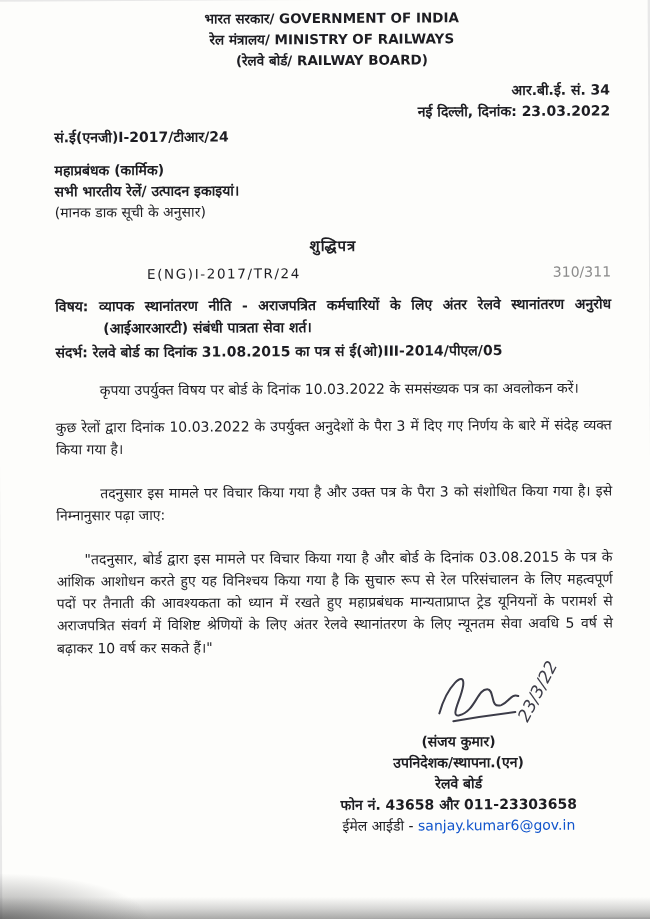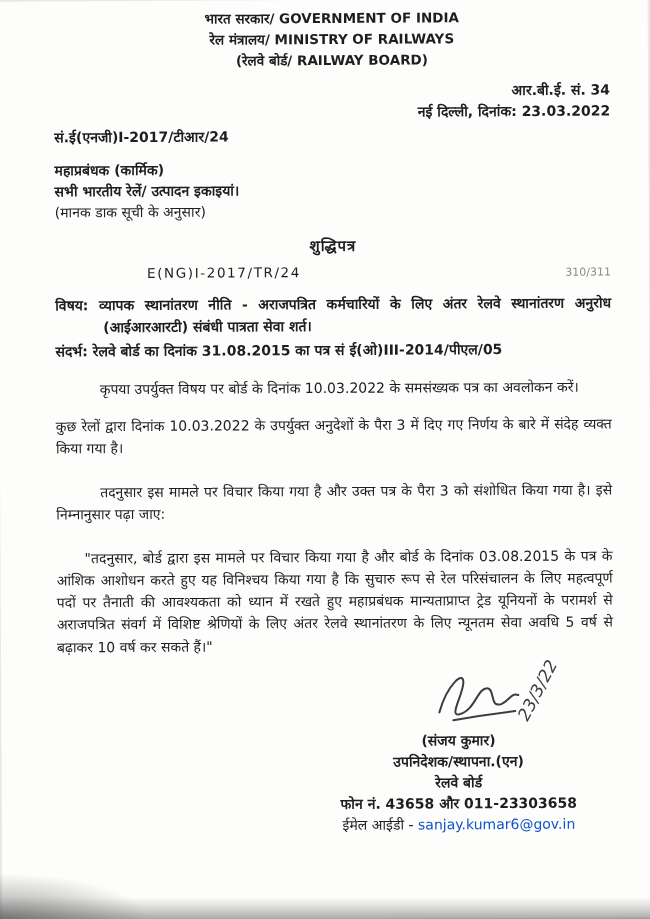--- a/index.html
+++ b/index.html
@@ -22,21 +22,21 @@
   }
   .letterhead { text-align: center; font-weight: bold; font-size: 13.5px; line-height: 1.55; }
   .meta-right { text-align: right; font-weight: bold; margin-top: 10px; line-height: 1.55; }
   .file-number { font-weight: bold; margin-top: 1px; }
   .addressee { margin-top: 12px; line-height: 1.5; }
   .addressee .bold { font-weight: bold; }
   .title-row { text-align: center; margin-top: 13px; }
   .doc-title { font-weight: bold; font-size: 15px; letter-spacing: 1px; }
   .ref-row { margin-top: 3px; display: flex; align-items: baseline; }
   .ref-number { margin-left: 92px; letter-spacing: 1.6px; font-size: 13.5px; }
-  .page-marker { margin-left: auto; font-size: 11px; color: #8b8b8b; }
+  .page-marker { margin-left: auto; font-size: 14px; color: #8b8b8b; }
   .subject-line { margin-top: 10px; font-weight: bold; padding-left: 48px; text-indent: -48px; text-align: justify; }
   .reference-line { margin-top: 2px; font-weight: bold; padding-left: 54px; text-indent: -54px; }
   .para { margin: 15px 0 0 0; text-align: justify; text-indent: 44px; }
   .para.flush { text-indent: 0; }
   .para.quote { margin-top: 22px; text-indent: 28px; }
   .para.space { margin-top: 22px; }
   .signature { width: 310px; margin: 2px 0 0 auto; text-align: center; line-height: 1.5; }
   .sig-scribble { display: block; margin: 0 10px 0 auto; }
   .sig-name, .sig-desig, .sig-org, .sig-phone, .sig-email { font-weight: bold; }
   .sig-email { font-weight: normal; }

